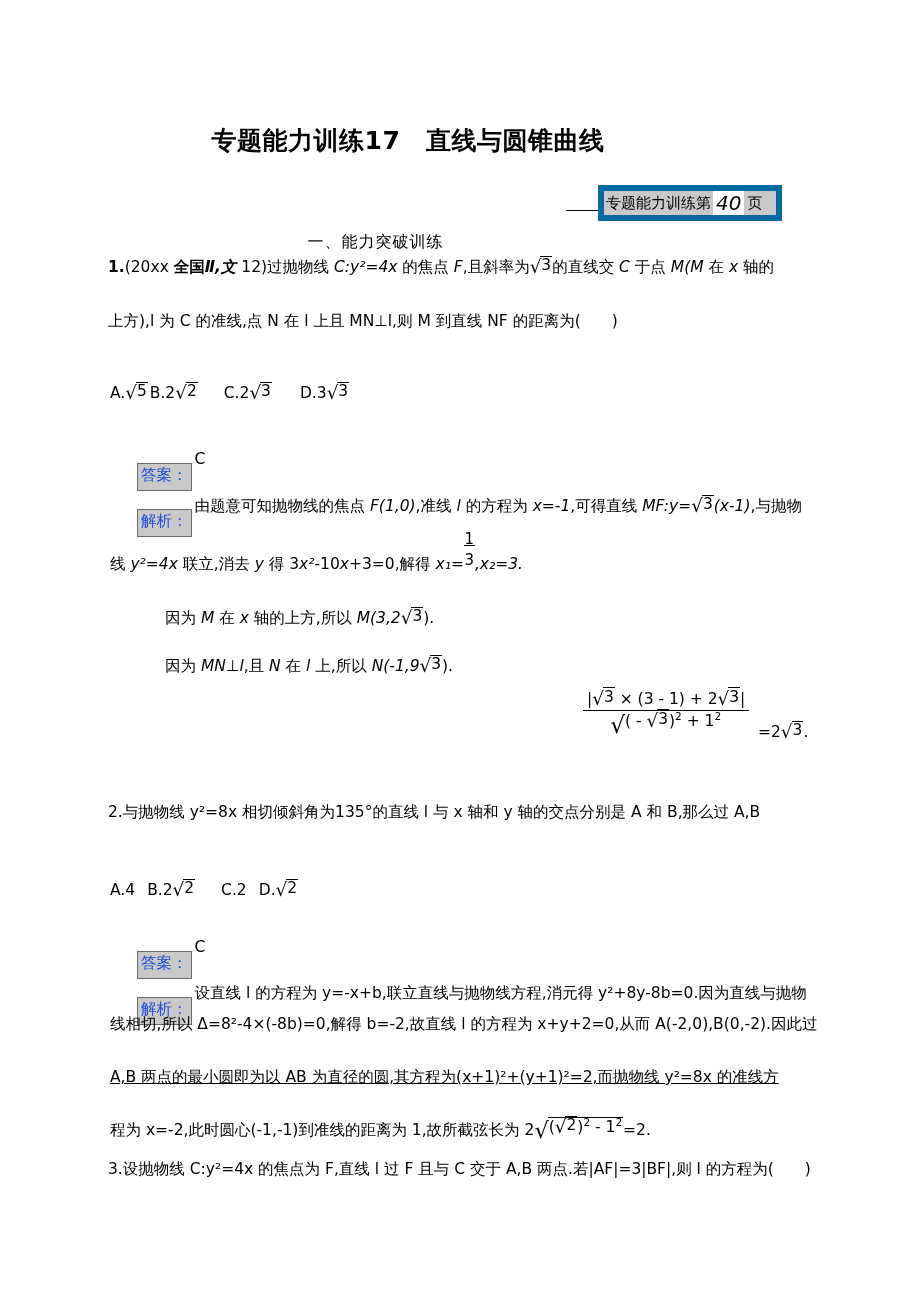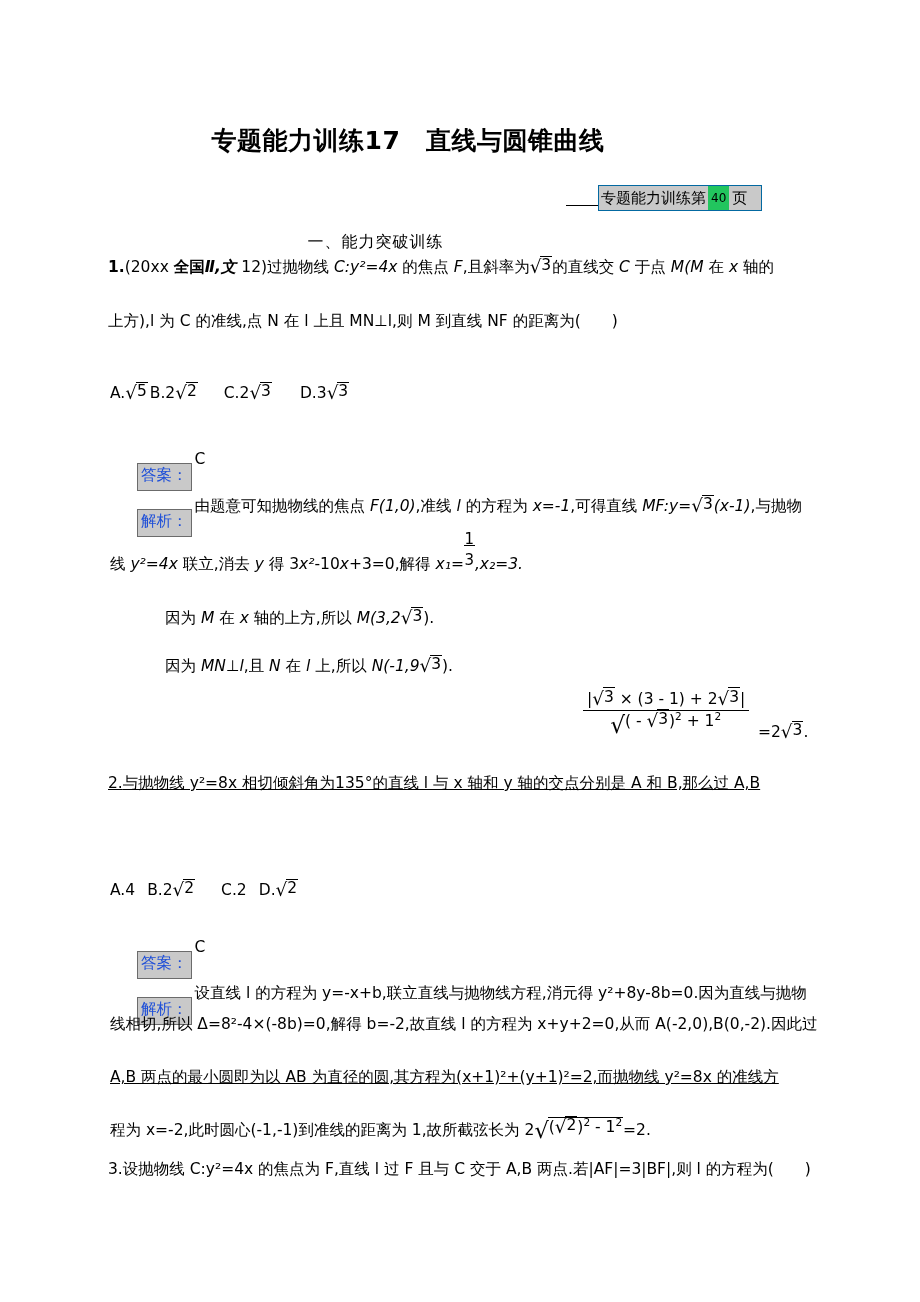--- a/index.html
+++ b/index.html
@@ -45,37 +45,38 @@
   }
   .pageref-rule {
     width: 32px;
     height: 0;
     border-top: 1.6px solid #000;
     margin-top: 14px;
   }
   .pageref-box {
     display: flex;
     align-items: stretch;
-    border: 1px solid #0369a1;
+    border: 6px solid #0369a1;
     background: #c9c9c9;
     font-size: 15px;
     line-height: 1;
     height: 24px;
   }
   .pageref-seg {
     display: flex;
     align-items: center;
     padding: 0 2px;
   }
   .pageref-num {
-    background: #22c55e;
+    background: #ffffff;
     display: flex;
     align-items: center;
     padding: 0 3px;
-    font-size: 12px;
+    font-size: 20px;
+    font-style: italic;
   }
   .pageref-tail {
     display: flex;
     align-items: center;
     padding: 0 14px 0 3px;
   }
 
   
   .section-head {
     position: absolute;
@@ -227,21 +228,21 @@
   <div class="tl" style="left:165px; top:657px;"><span>因为 </span><i class="v">MN⊥l</i><span>,且 </span><i class="v">N</i><span> 在 </span><i class="v">l</i><span> 上,所以 </span><i class="v">N(-1,9</i><span class="rad"><span class="sign">√</span><span class="rx">3</span></span><span>).</span></div>
 
 
   <div class="bigfrac" style="left:583px; top:689px;">
     <span class="bf-num"><span>|</span><span class="rad"><span class="sign">√</span><span class="rx">3</span></span><span> × (3 - 1) + 2</span><span class="rad"><span class="sign">√</span><span class="rx">3</span></span><span>|</span></span>
     <span class="bf-den"><span class="rad"><span class="sign" style="font-size:1.5em; vertical-align:-0.16em;">√</span><span class="rx" style="top:-0.22em;"><span>( - </span><span class="rad"><span class="sign">√</span><span class="rx">3</span></span><span>)</span><sup class="ex">2</sup><span> + 1</span><sup class="ex">2</sup></span></span></span>
   </div>
 
   <div class="tl" style="left:758px; top:723px;"><span>=2</span><span class="rad"><span class="sign">√</span><span class="rx">3</span></span><span>.</span></div>
 
-  <div class="tl" style="left:108px; top:775px;text-decoration:underline;"><span>2.</span><span>与抛物线 y²=8x 相切倾斜角为135°的直线 l 与 x 轴和 y 轴的交点分别是 A 和 B,那么过 A,B</span></div>
+  <div class="tl" style="left:108px; top:804px;"><span>2.</span><span>与抛物线 y²=8x 相切倾斜角为135°的直线 l 与 x 轴和 y 轴的交点分别是 A 和 B,那么过 A,B</span></div>
 
 
   <div class="tl" style="left:110px; top:881px;"><span>A.4</span><span style="padding-left:12px;">B.2</span><span class="rad"><span class="sign">√</span><span class="rx">2</span></span><span style="padding-left:26px;">C.2</span><span style="padding-left:12px;">D.</span><span class="rad"><span class="sign">√</span><span class="rx">2</span></span></div>
 
   <div class="tl" style="left:137px; top:916px;"><span class="tag">答案：</span><span class="tag-after">C</span></div>
 
   <div class="tl" style="left:137px; top:962px;"><span class="tag">解析：</span><span class="tag-after">设直线 l 的方程为 y=-x+b,联立直线与抛物线方程,消元得 y²+8y-8b=0.因为直线与抛物</span></div>
 
   <div class="tl" style="left:110px; top:1016px;">线相切,所以 Δ=8²-4×(-8b)=0,解得 b=-2,故直线 l 的方程为 x+y+2=0,从而 A(-2,0),B(0,-2).因此过</div>
 

